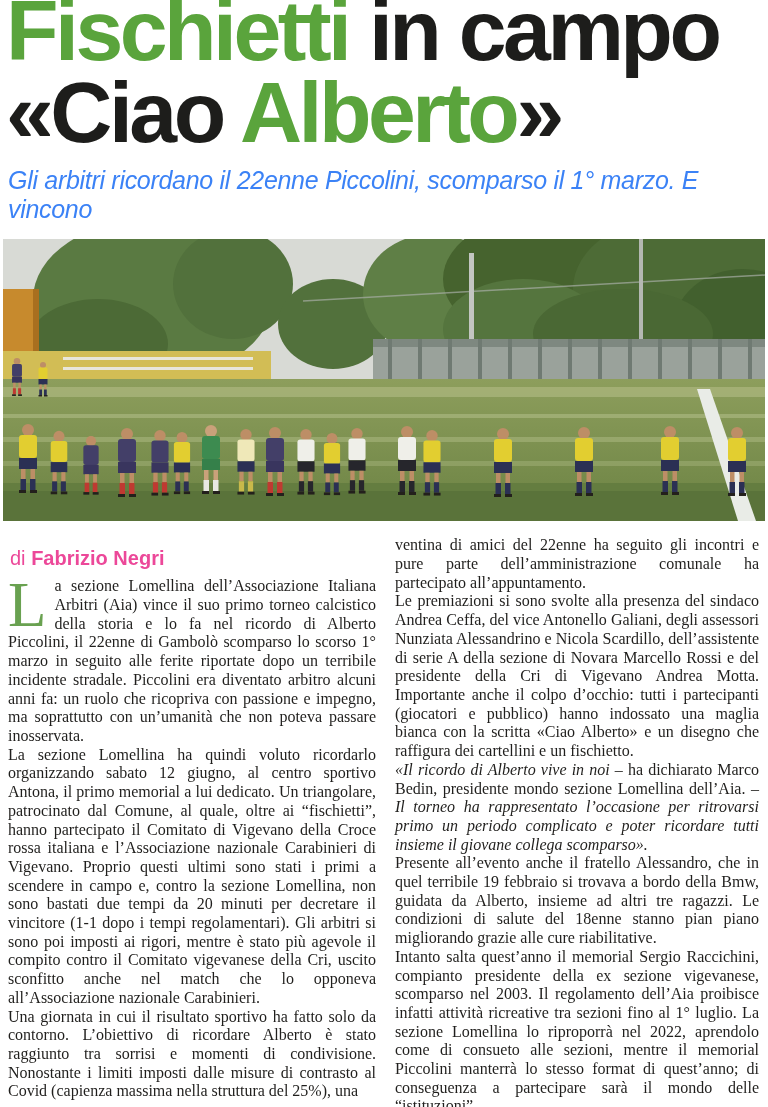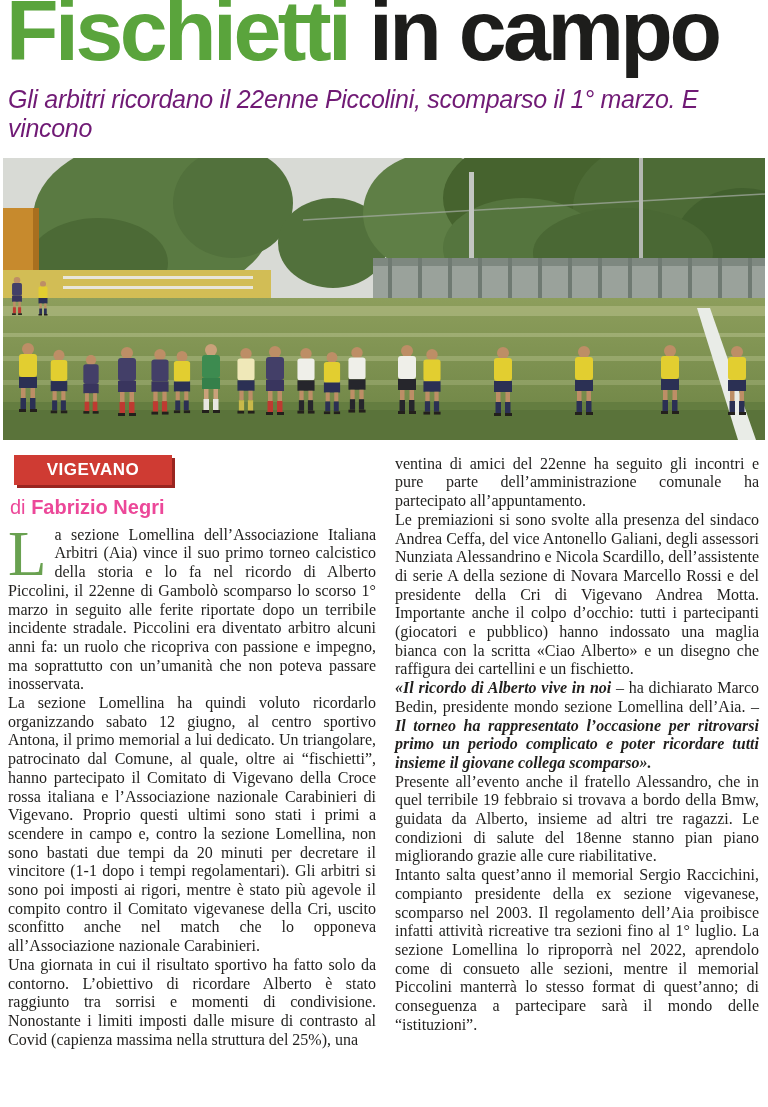--- a/index.html
+++ b/index.html
@@ -15,21 +15,21 @@
     font-family:"Liberation Sans", sans-serif;
     font-weight:700; font-size:86px; line-height:0.95;
     letter-spacing:-3.5px; color:#1d1d1b;
   }
   .headline .row{ display:block; white-space:nowrap; }
   .green{ color:#5aa43c; }
   .subhead{
     margin:13px 0 0 8px;
     font-family:"Liberation Sans", sans-serif;
     font-style:italic; font-size:25px; letter-spacing:-0.3px;
-    color:#701a75;
+    color:#3b82f6;
   }
   
   .photo{ display:block; margin:15px 3px 0 3px; height:282px; }
   .photo svg{ display:block; width:100%; height:100%; }
   
   .columns{
     display:flex; gap:19px; padding:0 9px 0 8px; margin-top:15px;
   }
   .col-left{ flex:0 0 368px; }
   .col-right{ flex:1 1 auto; }
@@ -50,30 +50,31 @@
   p.body{
     font-size:16px; line-height:18.7px; text-align:justify;
     color:#201f1d; hyphens:auto;
   }
   .dropcap{
     float:left; color:#69a150;
     font-family:"Liberation Serif", serif;
     font-size:63px; line-height:50px;
     padding:3px 8px 0 0;
   }
-  .it{ font-style:italic;font-weight:bold; }
+  .it{ font-style:italic; }
 </style>
 </head>
 <body>
 
 <div class="page">
 
   <header>
     <h1 class="headline">
       <span class="row"><span class="green">Fischietti</span><span> in campo</span></span>
+      <span class="row"><span>«Ciao </span><span class="green">Alberto</span><span>»</span></span>
     </h1>
     <p class="subhead">Gli arbitri ricordano il 22enne Piccolini, scomparso il 1° marzo. E vincono</p>
   </header>
 
   <figure class="photo">
     <svg viewBox="0 0 762 282" preserveAspectRatio="none">
       <style>
         .ph{fill:var(--skin,#bd8e66)} .pt{fill:var(--shirt)} .ps{fill:var(--shorts)}
         .pk{fill:var(--skin,#bd8e66)} .pc{fill:var(--sock)} .pf{fill:#23201c}
         .tY{--shirt:#e2ce30;--shorts:#2b3054;--sock:#2b3054}
@@ -179,21 +180,20 @@
         <use href="#pl" class="tY" transform="translate(581,248)"></use>
         <use href="#pl" class="tY" transform="translate(667,247)"></use>
         <use href="#pl" class="tY" transform="translate(734,248)"></use>
       </g>
     </svg>
   </figure>
 
   <div class="columns">
 
     <div class="col-left">
-      <div class="kicker"><span>VIGEVANO</span></div>
       <p class="byline"><span>di </span><strong>Fabrizio Negri</strong></p>
       <p class="body"><span class="dropcap">L</span><span>a sezione Lomellina dell’Associazione Italiana Arbitri (Aia) vince il suo primo torneo calcistico della storia e lo fa nel ricordo di Alberto Piccolini, il 22enne di Gambolò scomparso lo scorso 1° marzo in seguito alle ferite riportate dopo un terribile incidente stradale. Piccolini era diventato arbitro alcuni anni fa: un ruolo che ricopriva con passione e impegno, ma soprattutto con un’umanità che non poteva passare inosservata.</span></p>
       <p class="body">La sezione Lomellina ha quindi voluto ricordarlo organizzando sabato 12 giugno, al centro sportivo Antona, il primo memorial a lui dedicato. Un triangolare, patrocinato dal Comune, al quale, oltre ai “fischietti”, hanno partecipato il Comitato di Vigevano della Croce rossa italiana e l’Associazione nazionale Carabinieri di Vigevano. Proprio questi ultimi sono stati i primi a scendere in campo e, contro la sezione Lomellina, non sono bastati due tempi da 20 minuti per decretare il vincitore (1-1 dopo i tempi regolamentari). Gli arbitri si sono poi imposti ai rigori, mentre è stato più agevole il compito contro il Comitato vigevanese della Cri, uscito sconfitto anche nel match che lo opponeva all’Associazione nazionale Carabinieri.</p>
       <p class="body">Una giornata in cui il risultato sportivo ha fatto solo da contorno. L’obiettivo di ricordare Alberto è stato raggiunto tra sorrisi e momenti di condivisione. Nonostante i limiti imposti dalle misure di contrasto al Covid (capienza massima nella struttura del 25%), una</p>
     </div>
 
     <div class="col-right">
       <p class="body">ventina di amici del 22enne ha seguito gli incontri e pure parte dell’amministrazione comunale ha partecipato all’appuntamento.</p>
       <p class="body">Le premiazioni si sono svolte alla presenza del sindaco Andrea Ceffa, del vice Antonello Galiani, degli assessori Nunziata Alessandrino e Nicola Scardillo, dell’assistente di serie A della sezione di Novara Marcello Rossi e del presidente della Cri di Vigevano Andrea Motta. Importante anche il colpo d’occhio: tutti i partecipanti (giocatori e pubblico) hanno indossato una maglia bianca con la scritta «Ciao Alberto» e un disegno che raffigura dei cartellini e un fischietto.</p>
       <p class="body"><span class="it">«Il ricordo di Alberto vive in noi</span><span> – ha dichiarato Marco Bedin, presidente mondo sezione Lomellina dell’Aia. – </span><span class="it">Il torneo ha rappresentato l’occasione per ritrovarsi primo un periodo complicato e poter ricordare tutti insieme il giovane collega scomparso».</span></p>

